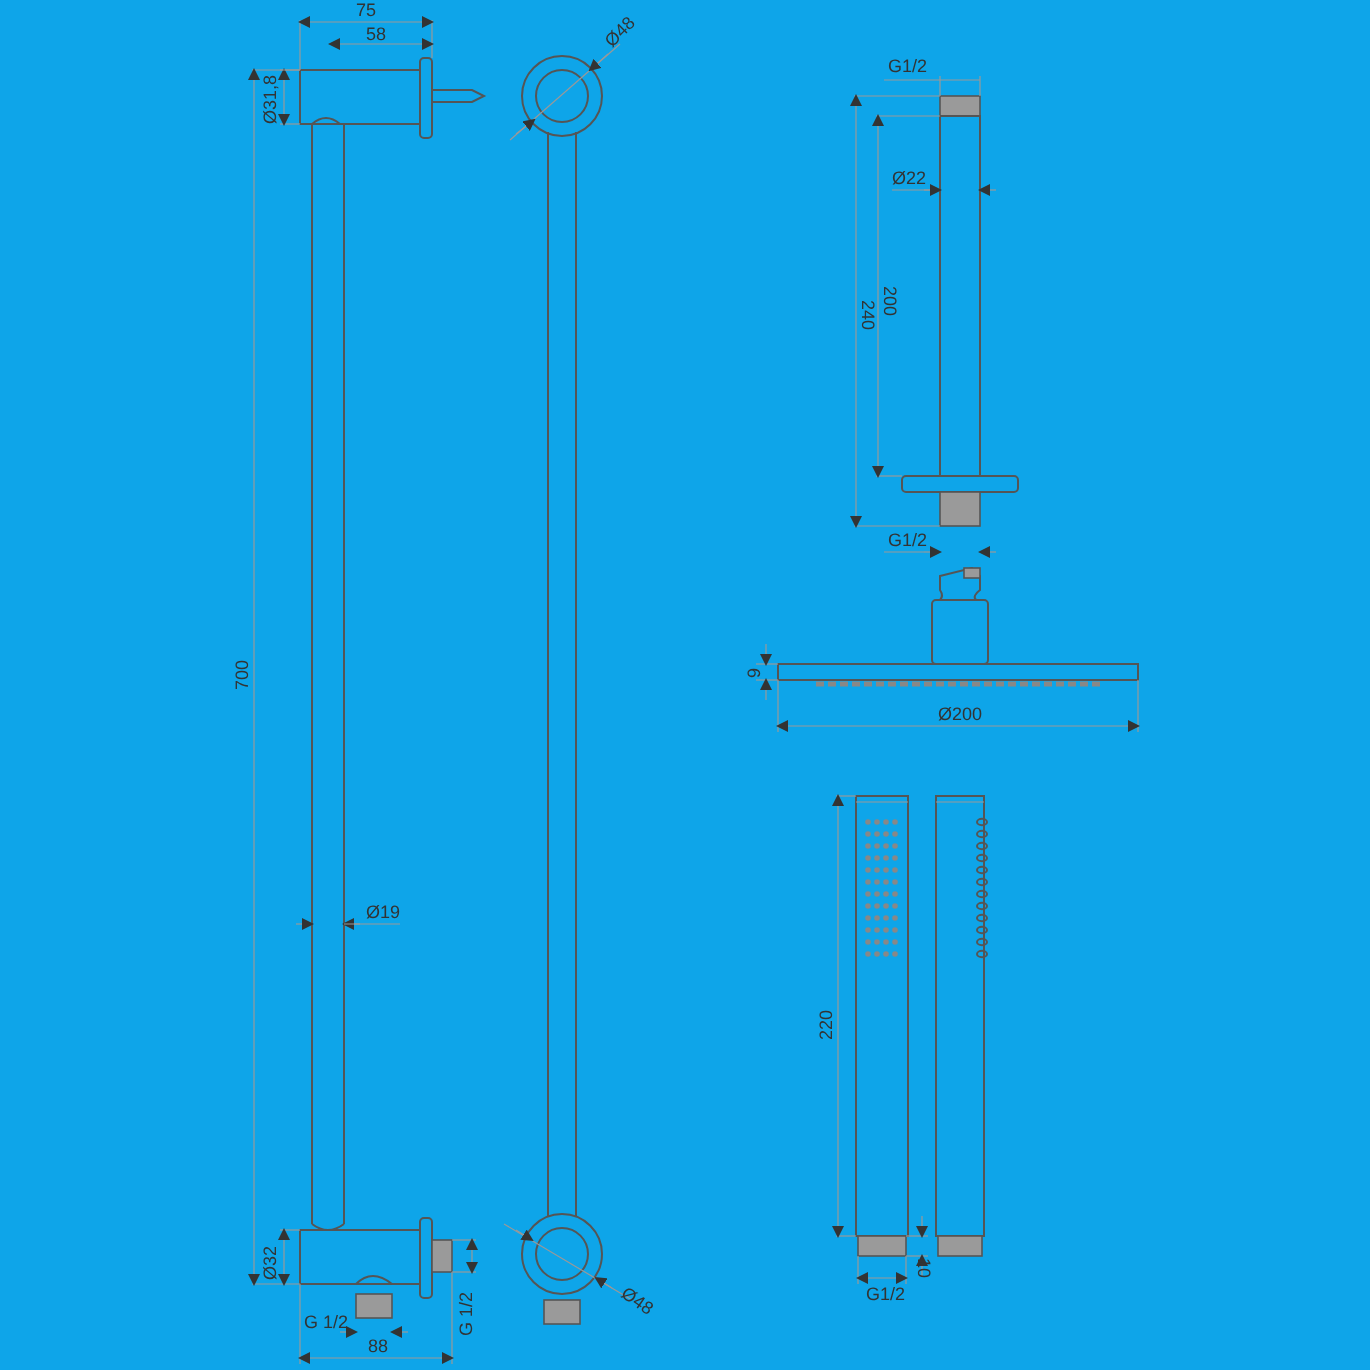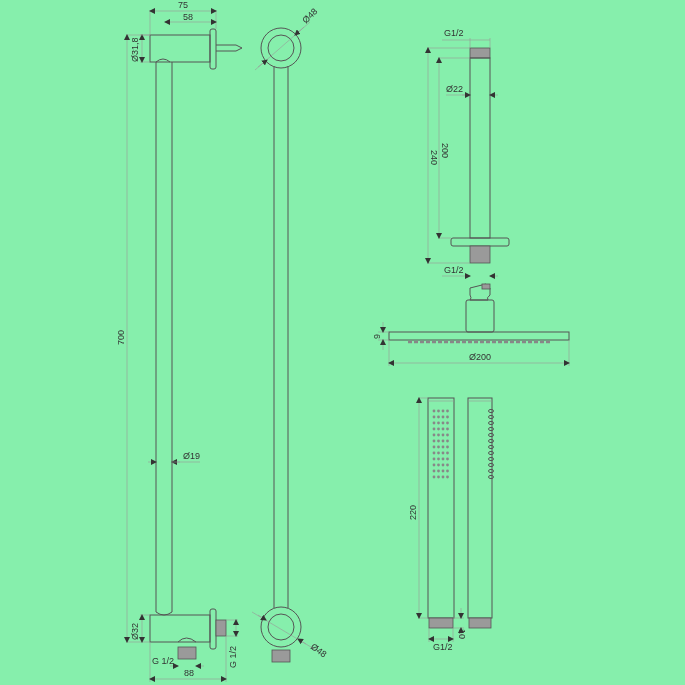--- a/index.html
+++ b/index.html
@@ -1,16 +1,16 @@
 <!DOCTYPE html>
 <html><head>
 <meta charset="utf-8">
 <style>
   html,body{margin:0;padding:0;background:#ffffff;}
-  #canvas{position:relative;width:685px;height:685px;background:#86efac;overflow:hidden;}
+  #canvas{position:relative;width:685px;height:685px;background:#0ea5e9;overflow:hidden;}
   svg{position:absolute;left:0;top:0;}
   .dim{font-family:"Liberation Sans",sans-serif;font-size:9px;fill:#333;}
   .ln{stroke:#555;stroke-width:1;fill:none;}
   .thin{stroke:#999;stroke-width:0.6;fill:none;}
   .thread{fill:#9a9a9a;stroke:#555;stroke-width:0.8;}
   .dot{fill:#888;}
 </style>
 </head>
 <body>
 

